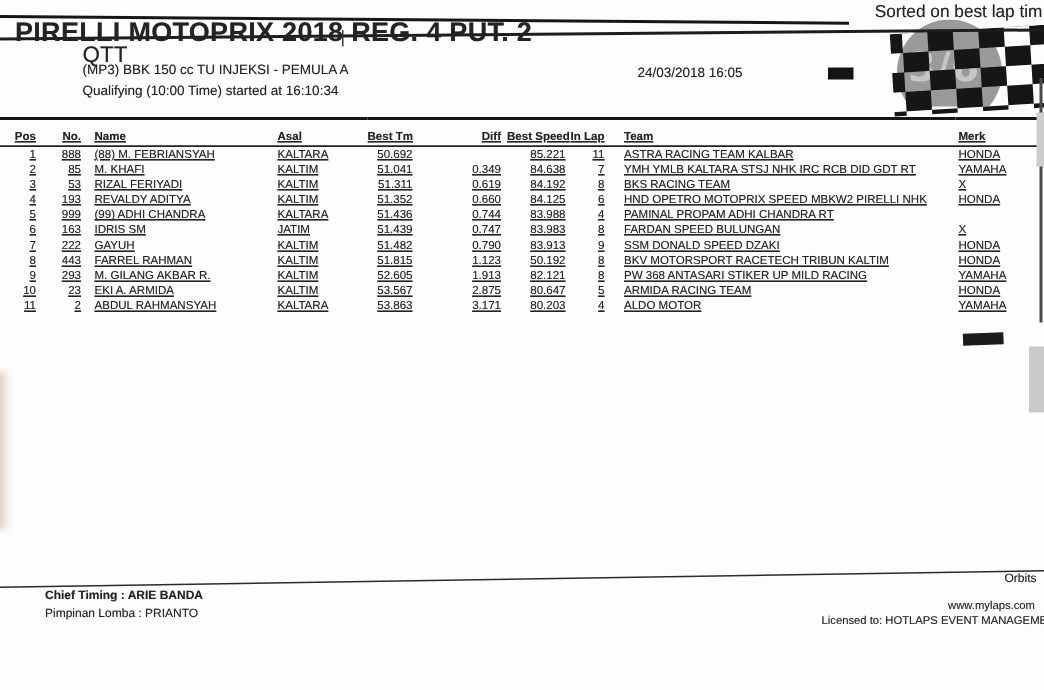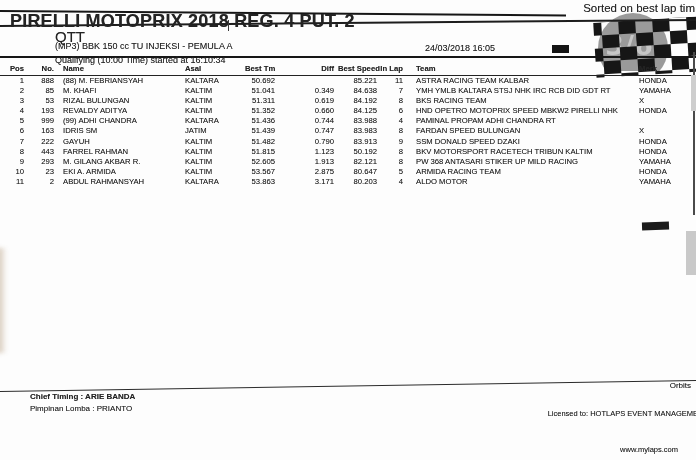--- a/index.html
+++ b/index.html
@@ -31,39 +31,39 @@
     background-image:conic-gradient(#161616 0 25%,transparent 0 50%,#161616 0 75%,transparent 0);
     background-size:34px 26px;background-position:8px 0;
   }
   
   .edge-line{left:693px;top:52px;width:2px;height:163px;background:#4a4a4a;z-index:7;}
   .edge-strip-a{left:691px;top:75px;width:5px;height:36px;background:#cdcdcd;z-index:7;}
   .edge-blob{left:642px;top:222px;width:27px;height:8px;background:#1b1b1b;transform:rotate(-2deg);z-index:7;}
   .edge-strip-b{left:686px;top:231px;width:10px;height:44px;background:#c9c9c9;z-index:7;}
   .left-smudge{left:-3px;top:248px;width:10px;height:105px;background:linear-gradient(90deg,#c0ab92,rgba(255,255,255,0));filter:blur(2px);opacity:.75;z-index:7;}
   
-  table.results{position:absolute;left:0;top:56px;width:696px;border-collapse:collapse;table-layout:fixed;z-index:5;border-top:2.4px solid #161616;}
+  table.results{position:absolute;left:0;top:78px;width:696px;border-collapse:collapse;table-layout:fixed;z-index:5;border-top:2.4px solid #161616;text-decoration:underline;}
   table.results th{font-size:7.7px;font-weight:bold;height:15px;vertical-align:bottom;padding:0 0 2px 0;border-bottom:1.3px solid #222;white-space:nowrap;overflow:hidden;}
   table.results td{font-size:7.7px;height:10.1px;line-height:10.1px;padding:0;white-space:nowrap;overflow:visible;}
   .c-pos{text-align:right;padding-right:6px!important;}
   .c-no{text-align:right;padding-right:4px!important;}
   .c-name{text-align:left;padding-left:5px!important;}
   .c-asal{text-align:left;padding-left:5px!important;}
   .c-tm{text-align:right;padding-right:3px!important;}
   .c-diff{text-align:right;padding-right:4px!important;}
   .c-speed{text-align:right;padding-right:3px!important;}
   .c-lap{text-align:right;padding-right:5px!important;}
   .c-team{text-align:left;padding-left:8px!important;}
   .c-merk{text-align:left;padding-left:2px!important;}
   
   .rule-footer{left:0;top:391px;width:700px;height:1.4px;background:#2a2a2a;transform:rotate(-.9deg);transform-origin:0 50%;z-index:4;}
   .chief-timing{left:30px;top:392px;font-size:8px;z-index:6;font-weight:bold;}
   .race-director{left:30px;top:404px;font-size:8px;z-index:6;}
   .orbits-brand{right:5px;top:381px;font-size:8px;z-index:6;}
-  .mylaps-url{right:18px;top:399px;font-size:7.5px;z-index:6;margin-top:46px;}
+  .mylaps-url{right:6px;top:399px;font-size:7.5px;z-index:6;}
   .license-line{right:-12px;top:409px;font-size:7.5px;white-space:nowrap;z-index:6;}
 </style>
 </head>
 <body>
 
 <div id="page">
 
   <div class="abs sort-note">Sorted on best lap tim</div>
 
   <div class="abs rule-top"></div>
@@ -137,21 +137,21 @@
           <td class="c-tm">51.041</td>
           <td class="c-diff">0.349</td>
           <td class="c-speed">84.638</td>
           <td class="c-lap">7</td>
           <td class="c-team">YMH YMLB KALTARA STSJ NHK IRC RCB DID GDT RT</td>
           <td class="c-merk">YAMAHA</td>
         </tr>
         <tr>
           <td class="c-pos">3</td>
           <td class="c-no">53</td>
-          <td class="c-name">RIZAL BULUNGAN</td>
+          <td class="c-name">RIZAL FERIYADI</td>
           <td class="c-asal">KALTIM</td>
           <td class="c-tm">51.311</td>
           <td class="c-diff">0.619</td>
           <td class="c-speed">84.192</td>
           <td class="c-lap">8</td>
           <td class="c-team">BKS RACING TEAM</td>
           <td class="c-merk">X</td>
         </tr>
         <tr>
           <td class="c-pos">4</td>

